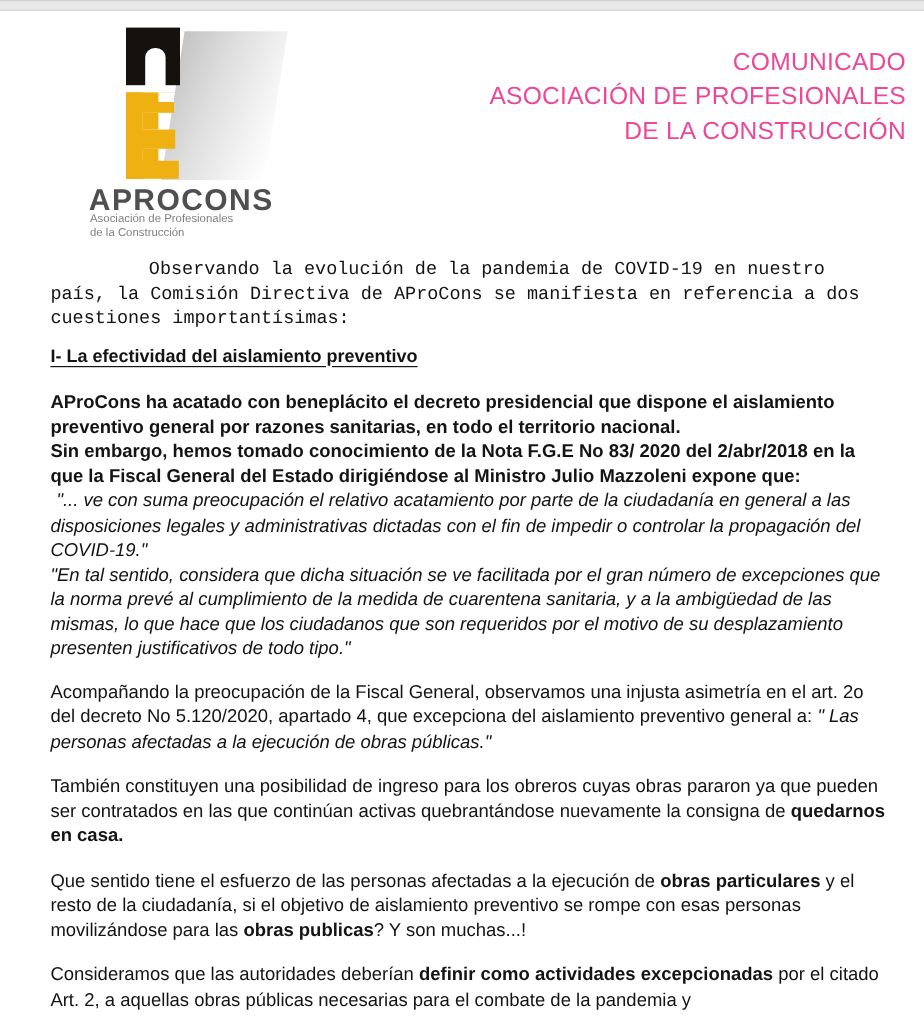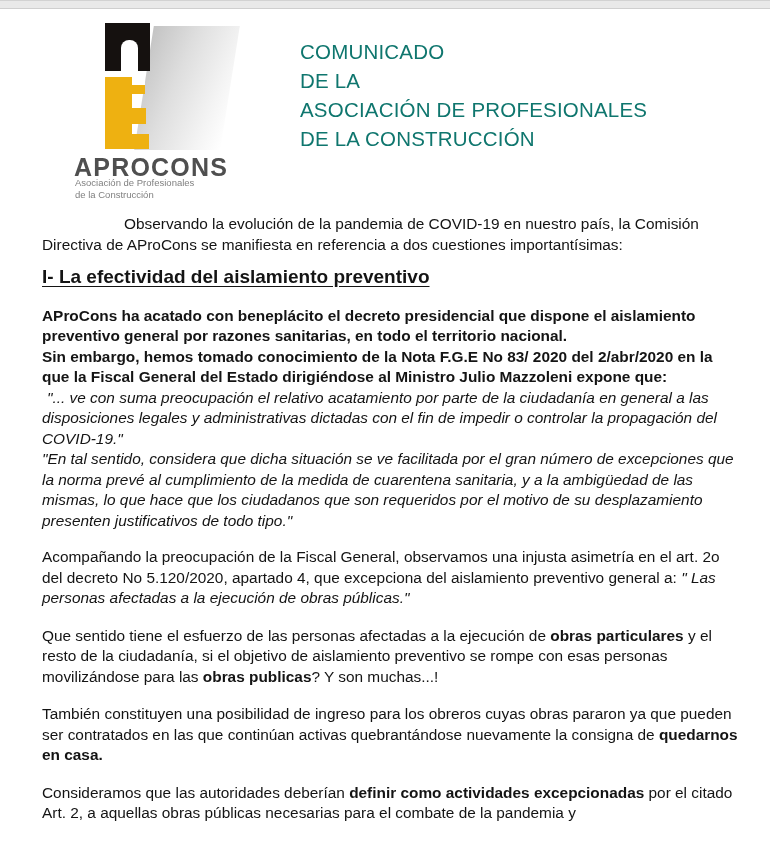--- a/index.html
+++ b/index.html
@@ -119,25 +119,25 @@
     line-height: 11.5px;
     color: #808080;
     width: 160px;
   }
 
   .header-title {
     position: absolute;
     left: 300px;
     top: 28px;
     width: 455px;
-    text-align: left;
+    text-align: right;
     font-size: 20.5px;
     line-height: 29px;
     letter-spacing: .2px;
-    color: #0f766e;
+    color: #ec4899;
   }
   .header-title .tl { display: block; white-space: nowrap; }
 
   
   .doc-body {
     position: relative;
     padding: 0 30px 0 42px;
     font-size: 15.4px;
     line-height: 20.5px;
     color: #141414;
@@ -146,25 +146,26 @@
   p.para {
     margin: 0 0 17px 0;
   }
   p.tight {
     margin: 0 0 16px 0;
     font-weight: bold;
   }
   p.first-para {
     text-indent: 82px;
     margin-bottom: 6px;
+    font-family: Liberation Mono, monospace;
   }
 
   h2.section-heading {
     margin: 12px 0 18px 0;
-    font-size: 19px;
+    font-size: 15px;
     font-weight: bold;
     text-decoration: underline;
     text-underline-offset: 3px;
   }
 
   .i { font-style: italic; }
   .b { font-weight: bold; }
 
   .quote-block {
     margin: 0 0 16px 0;
@@ -200,58 +201,57 @@
       </div>
       <div class="logo-wordmark">APROCONS</div>
       <div class="logo-subline">
         <span>Asociación de Profesionales</span><br>
         <span>de la Construcción</span>
       </div>
     </div>
 
     <div class="header-title">
       <span class="tl">COMUNICADO</span>
-      <span class="tl">DE LA</span>
       <span class="tl">ASOCIACIÓN DE PROFESIONALES</span>
       <span class="tl">DE LA CONSTRUCCIÓN</span>
     </div>
   </div>
 
   <div class="doc-body">
 
     <p class="para first-para">Observando la evolución de la pandemia de COVID-19 en nuestro país, la Comisión Directiva de AProCons se manifiesta en referencia a dos cuestiones importantísimas:</p>
 
     <h2 class="section-heading">I- La efectividad del aislamiento preventivo</h2>
 
     <p class="tight" style="margin-bottom:0">
       <span>AProCons ha acatado con beneplácito el decreto presidencial que dispone el aislamiento preventivo general por razones sanitarias, en todo el territorio nacional.</span>
     </p>
 
     <p class="tight" style="margin-bottom:0">
-      <span>Sin embargo, hemos tomado conocimiento de la Nota F.G.E No 83/ 2020 del 2/abr/2020 en la que la Fiscal General del Estado dirigiéndose al Ministro Julio Mazzoleni expone que:</span>
+      <span>Sin embargo, hemos tomado conocimiento de la Nota F.G.E No 83/ 2020 del 2/abr/2018 en la que la Fiscal General del Estado dirigiéndose al Ministro Julio Mazzoleni expone que:</span>
     </p>
 
     <p class="quote-block indent-first" style="margin-bottom:0">
       <span>"... ve con suma preocupación el relativo acatamiento por parte de la ciudadanía en general a las disposiciones legales y administrativas dictadas con el fin de impedir o controlar la propagación del COVID-19."</span>
     </p>
 
     <p class="quote-block">
       <span>"En tal sentido, considera que dicha situación se ve facilitada por el gran número de excepciones que la norma prevé al cumplimiento de la medida de cuarentena sanitaria, y a la ambigüedad de las mismas, lo que hace que los ciudadanos que son requeridos por el motivo de su desplazamiento presenten justificativos de todo tipo."</span>
     </p>
 
     <p class="para">
       <span>Acompañando la preocupación de la Fiscal General, observamos una injusta asimetría en el art. 2o del decreto No 5.120/2020, apartado 4, que excepciona del aislamiento preventivo general a: </span><span class="i">" Las personas afectadas a la ejecución de obras públicas."</span>
     </p>
 
     <p class="para">
+      <span>También constituyen una posibilidad de ingreso para los obreros cuyas obras pararon ya que pueden ser contratados en las que continúan activas quebrantándose nuevamente la consigna de </span><span class="b">quedarnos en casa.</span>
+    </p>
+
+    <p class="para">
       <span>Que sentido tiene el esfuerzo de las personas afectadas a la ejecución de </span><span class="b">obras particulares</span><span> y el resto de la ciudadanía, si el objetivo de aislamiento preventivo se rompe con esas personas movilizándose para las </span><span class="b">obras publicas</span><span>? Y son muchas...!</span>
-    </p>
-
-    <p class="para">
-      <span>También constituyen una posibilidad de ingreso para los obreros cuyas obras pararon ya que pueden ser contratados en las que continúan activas quebrantándose nuevamente la consigna de </span><span class="b">quedarnos en casa.</span>
     </p>
 
     <p class="para clipped-tail">
       <span>Consideramos que las autoridades deberían </span><span class="b">definir como actividades excepcionadas</span><span> por el citado Art. 2, a aquellas obras públicas necesarias para el combate de la pandemia y</span>
     </p>
 
   </div>
 </div>
 
 </body></html>

